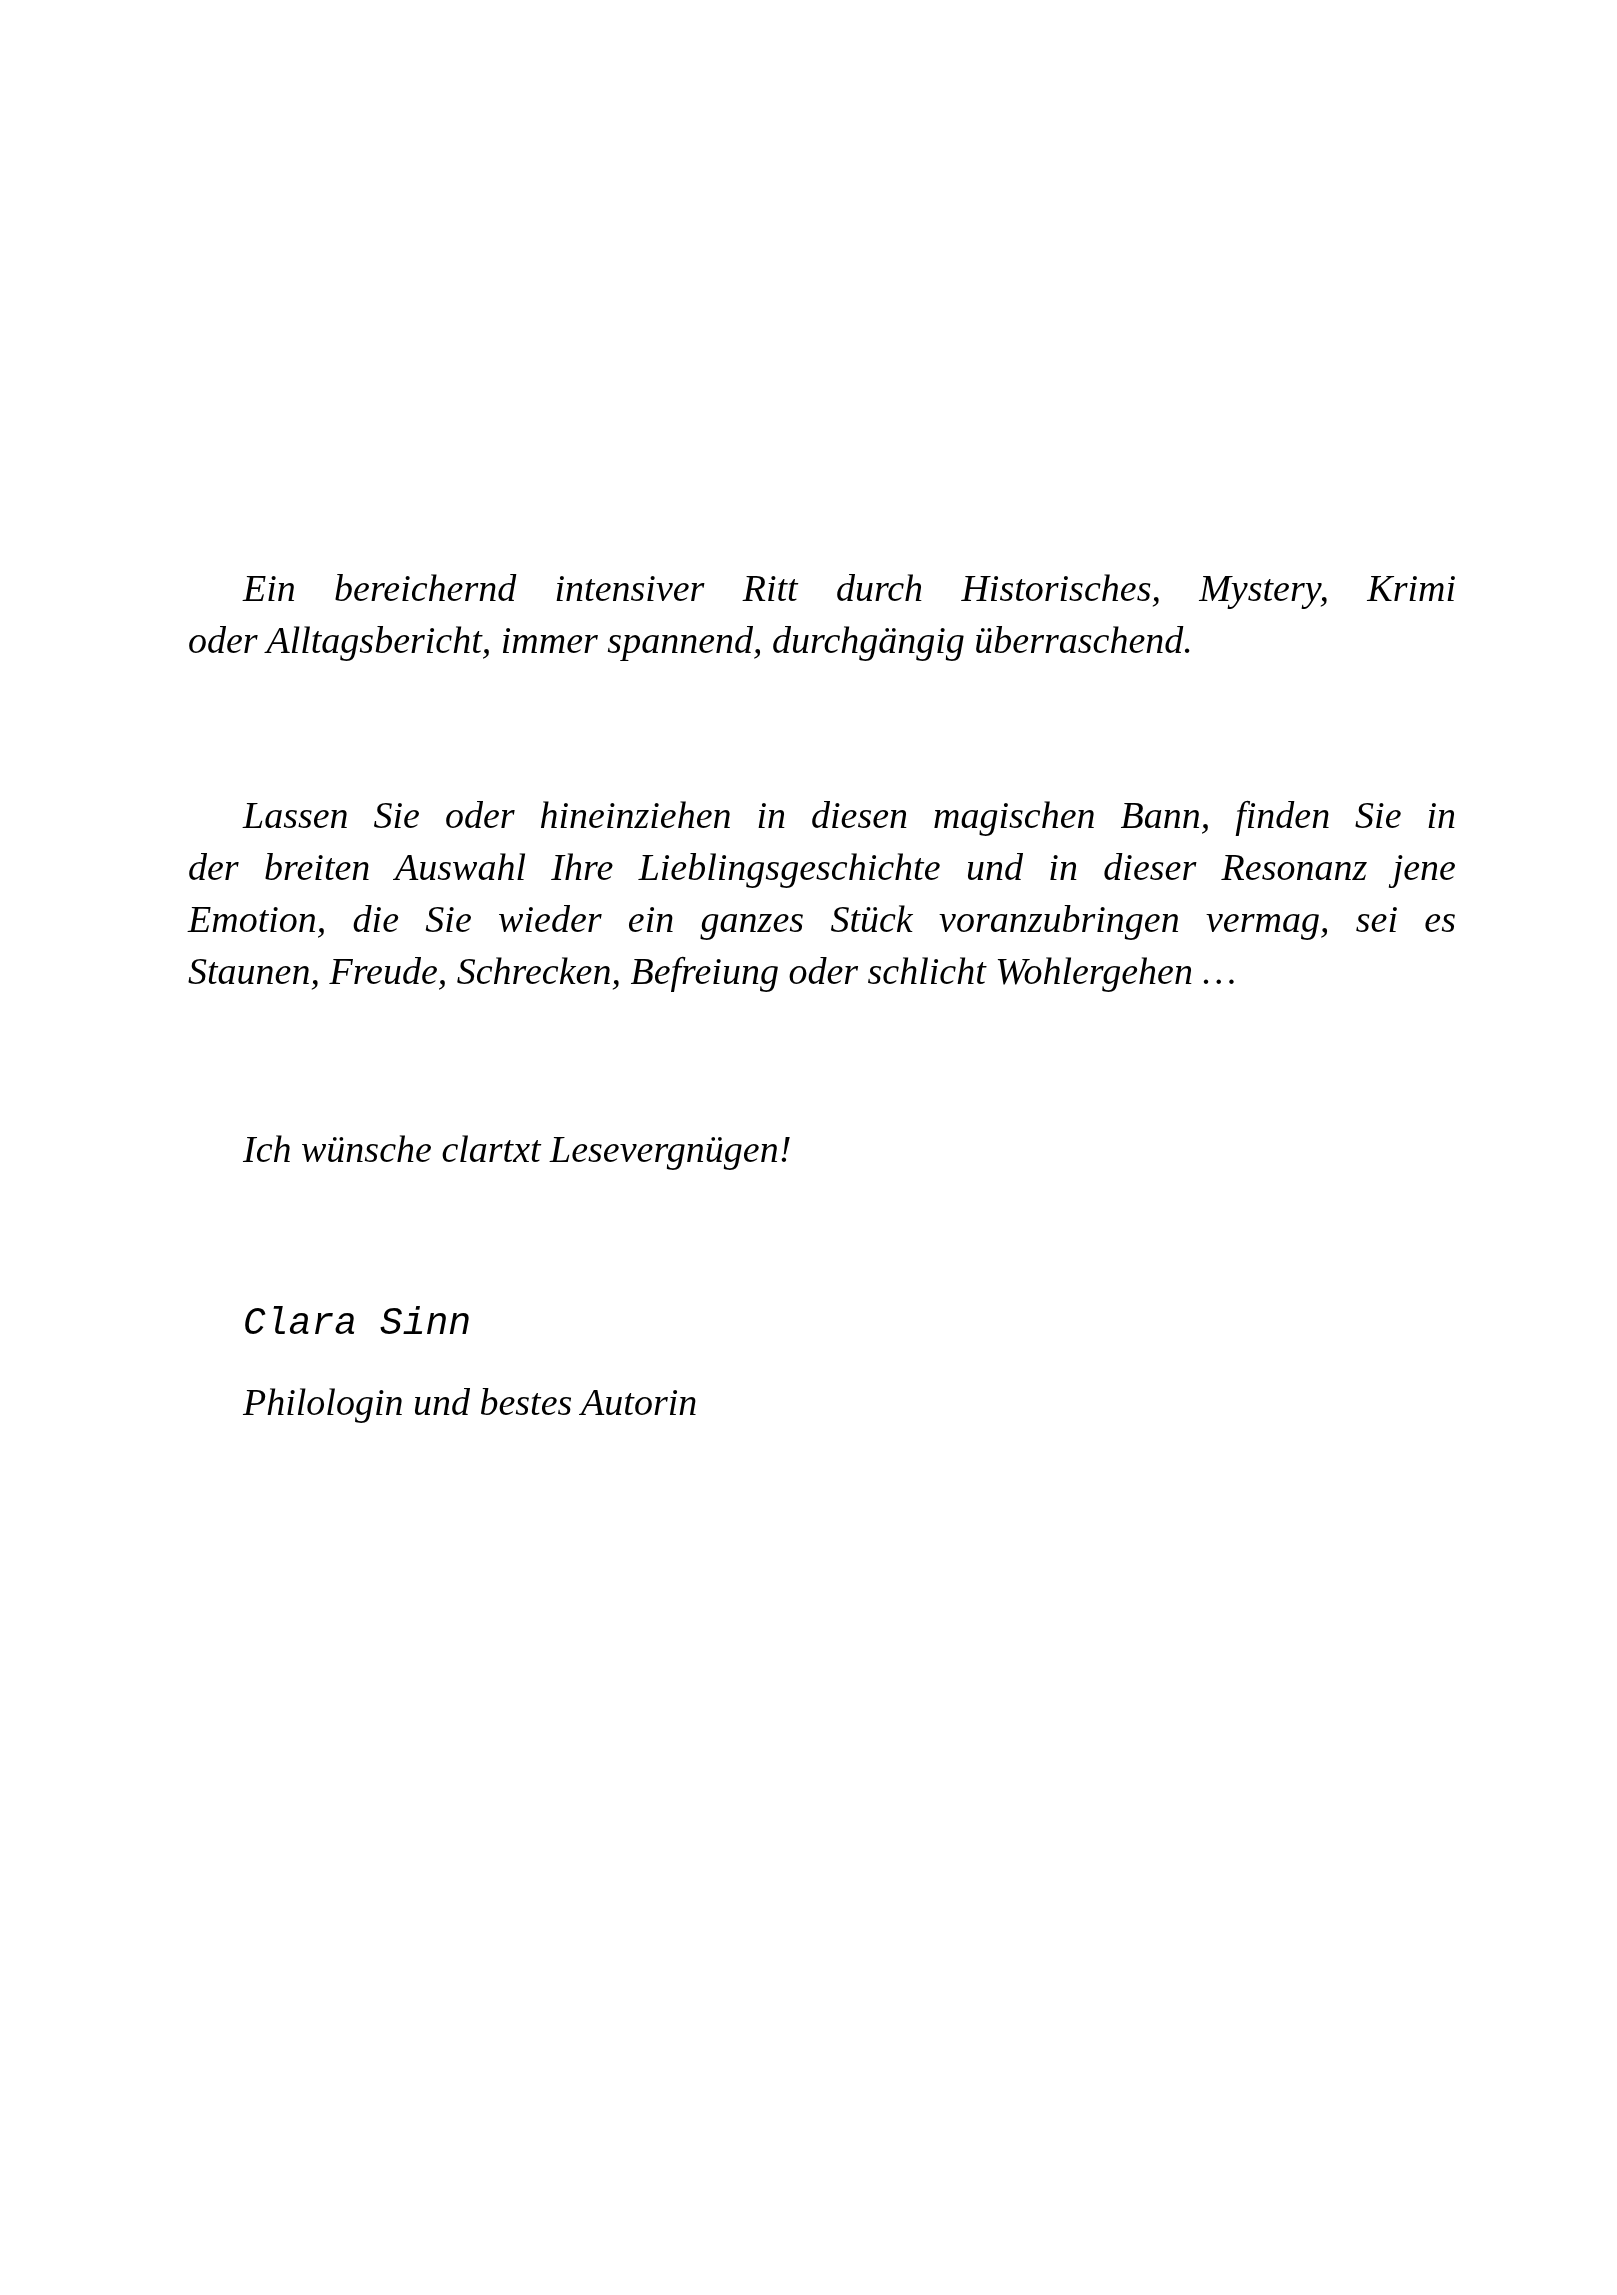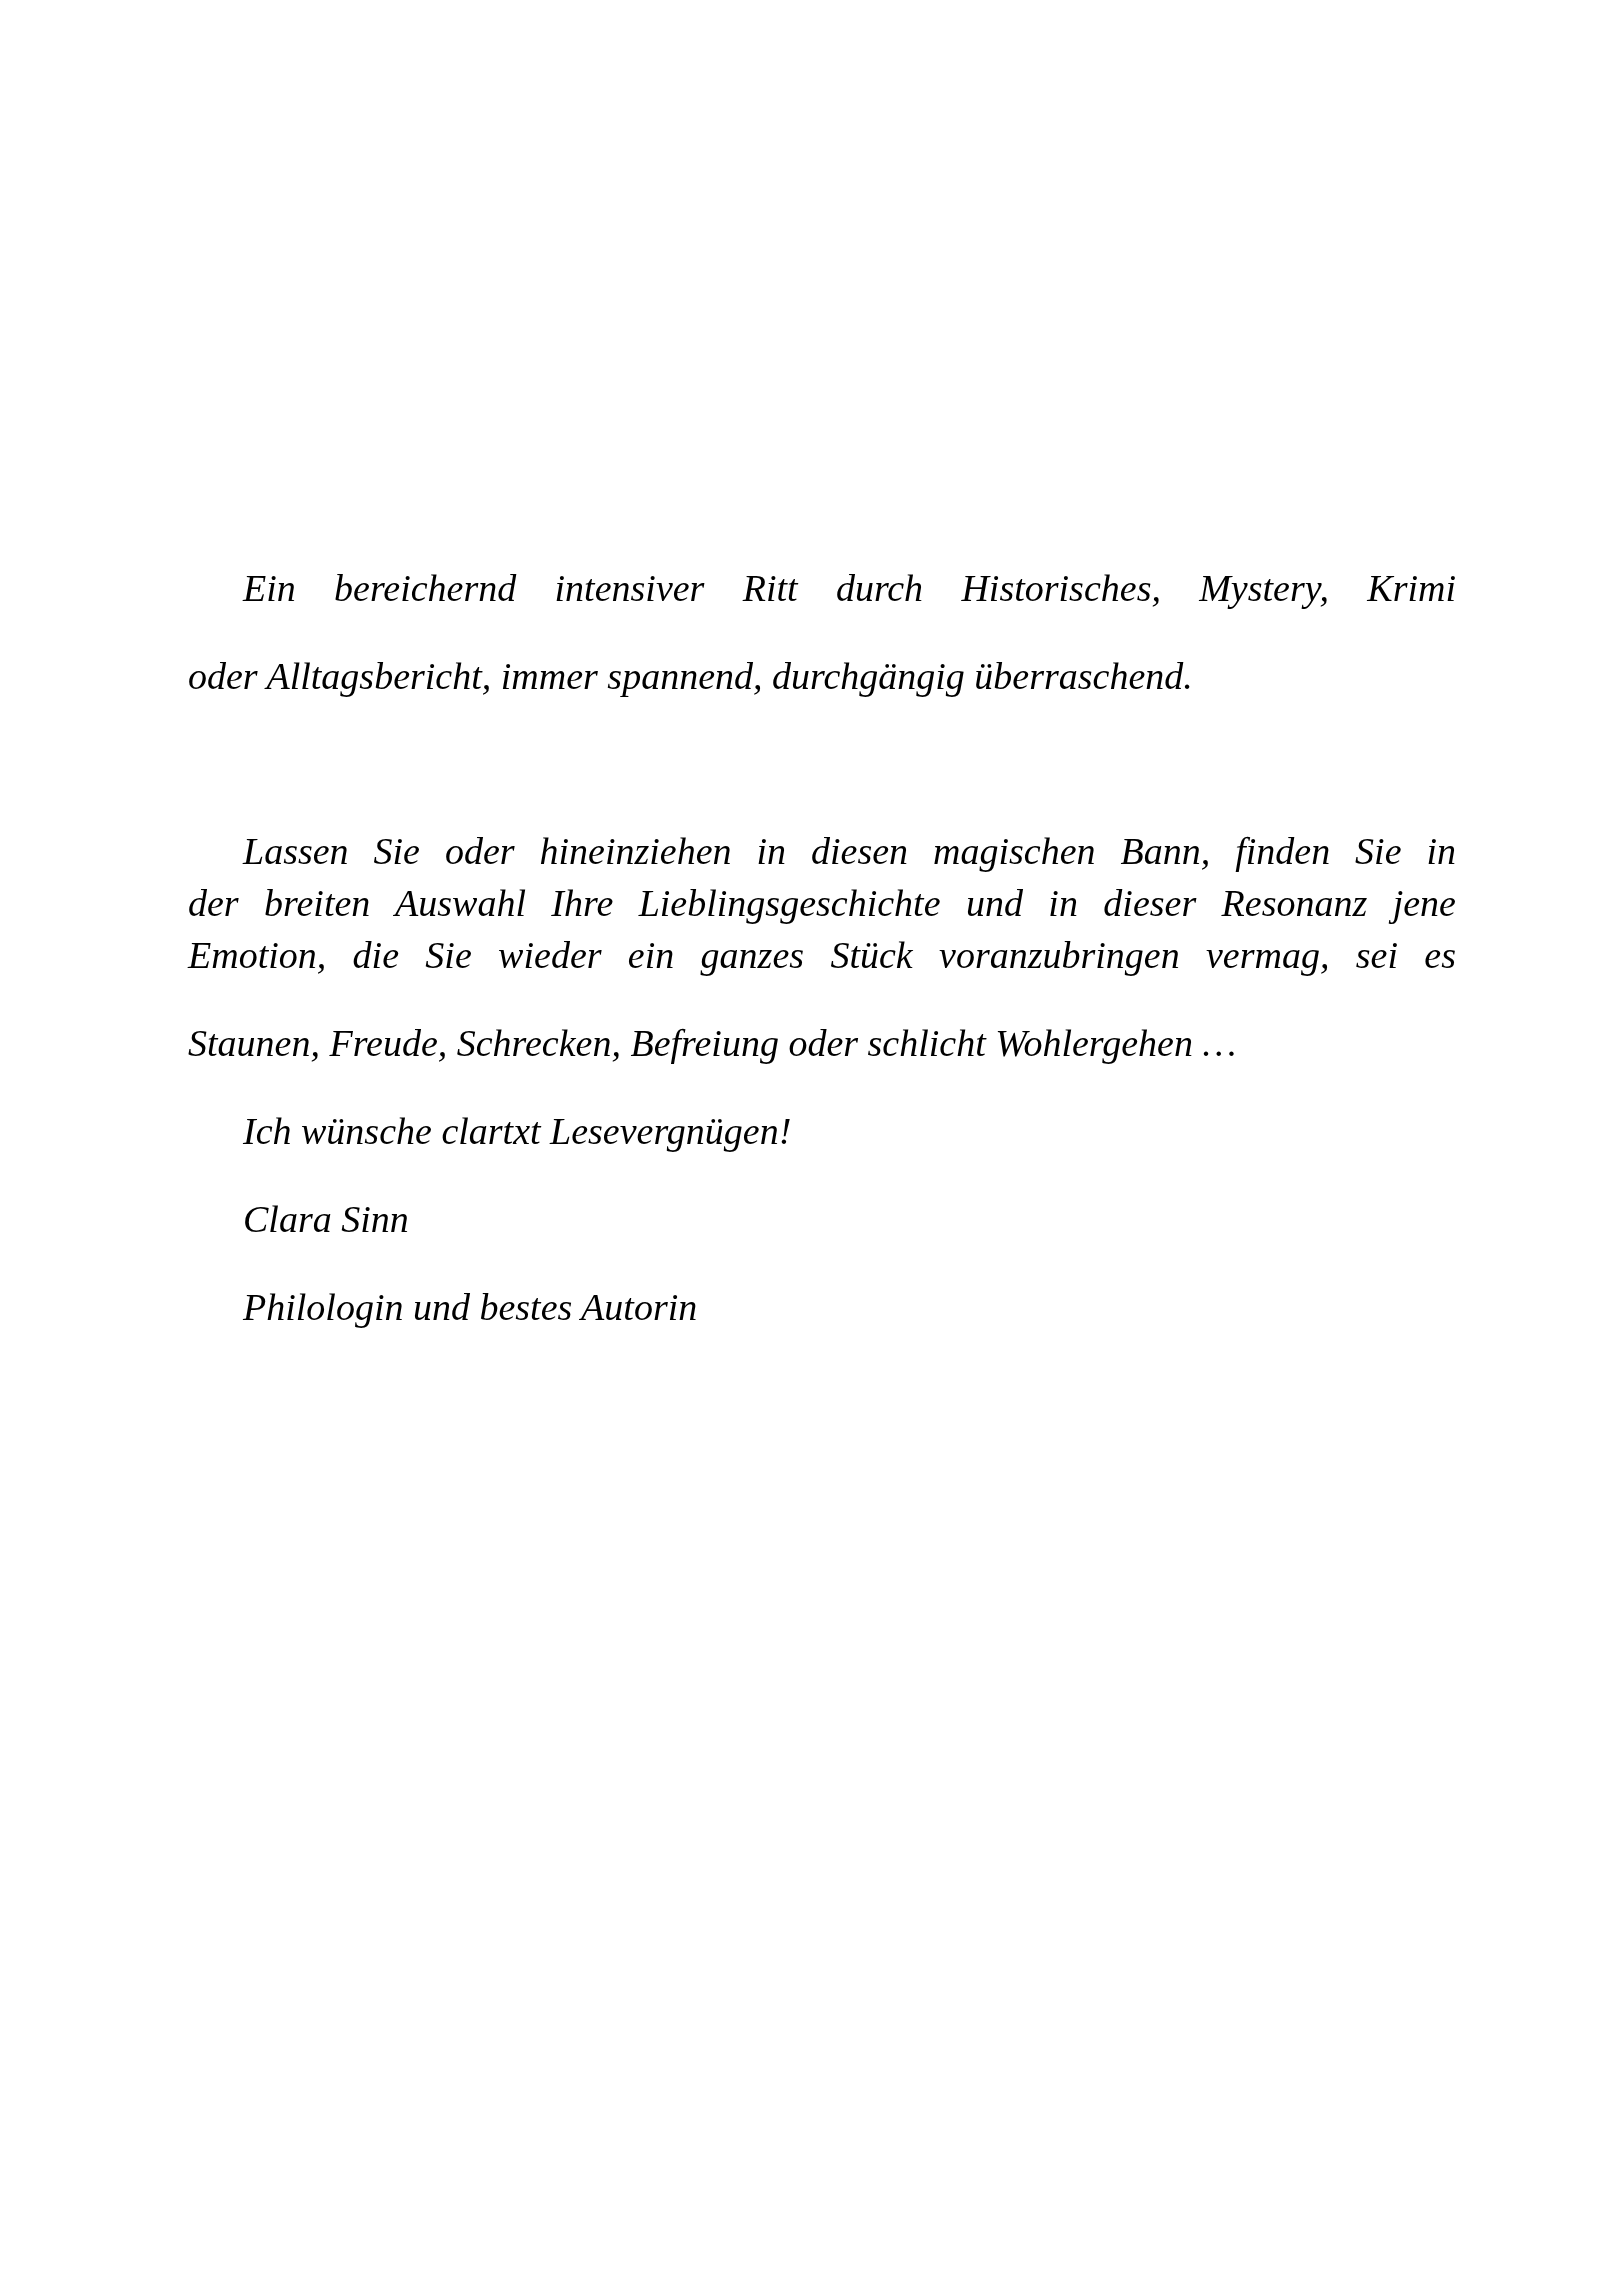--- a/index.html
+++ b/index.html
@@ -31,34 +31,33 @@
     font-style: italic;
     font-size: 38px;
     line-height: 52px;
   }
   .para {
     margin: 0;
   }
   .para-intro   { margin-top: 562px; }
   .para-invite  { margin-top: 123px; }
   .para-wish    { margin-top: 126px; }
-  .sig-name     { margin-top: 123px; }
+  .sig-name     { margin-top: 123px; font-family: Liberation Mono, monospace; }
   .sig-role     { margin-top: 26px; }
   .sig-url      { margin-top: 28px; }
 
   
   .jline {
     text-align: justify;
     text-align-last: justify;
   }
   
   .lastline {
     text-align: center;
     text-align-last: left;
-    margin-top: 36px;
   }
   
   .firstline {
     text-indent: 55px;
   }
 </style>
 </head>
 <body>
 
 <div class="page">

